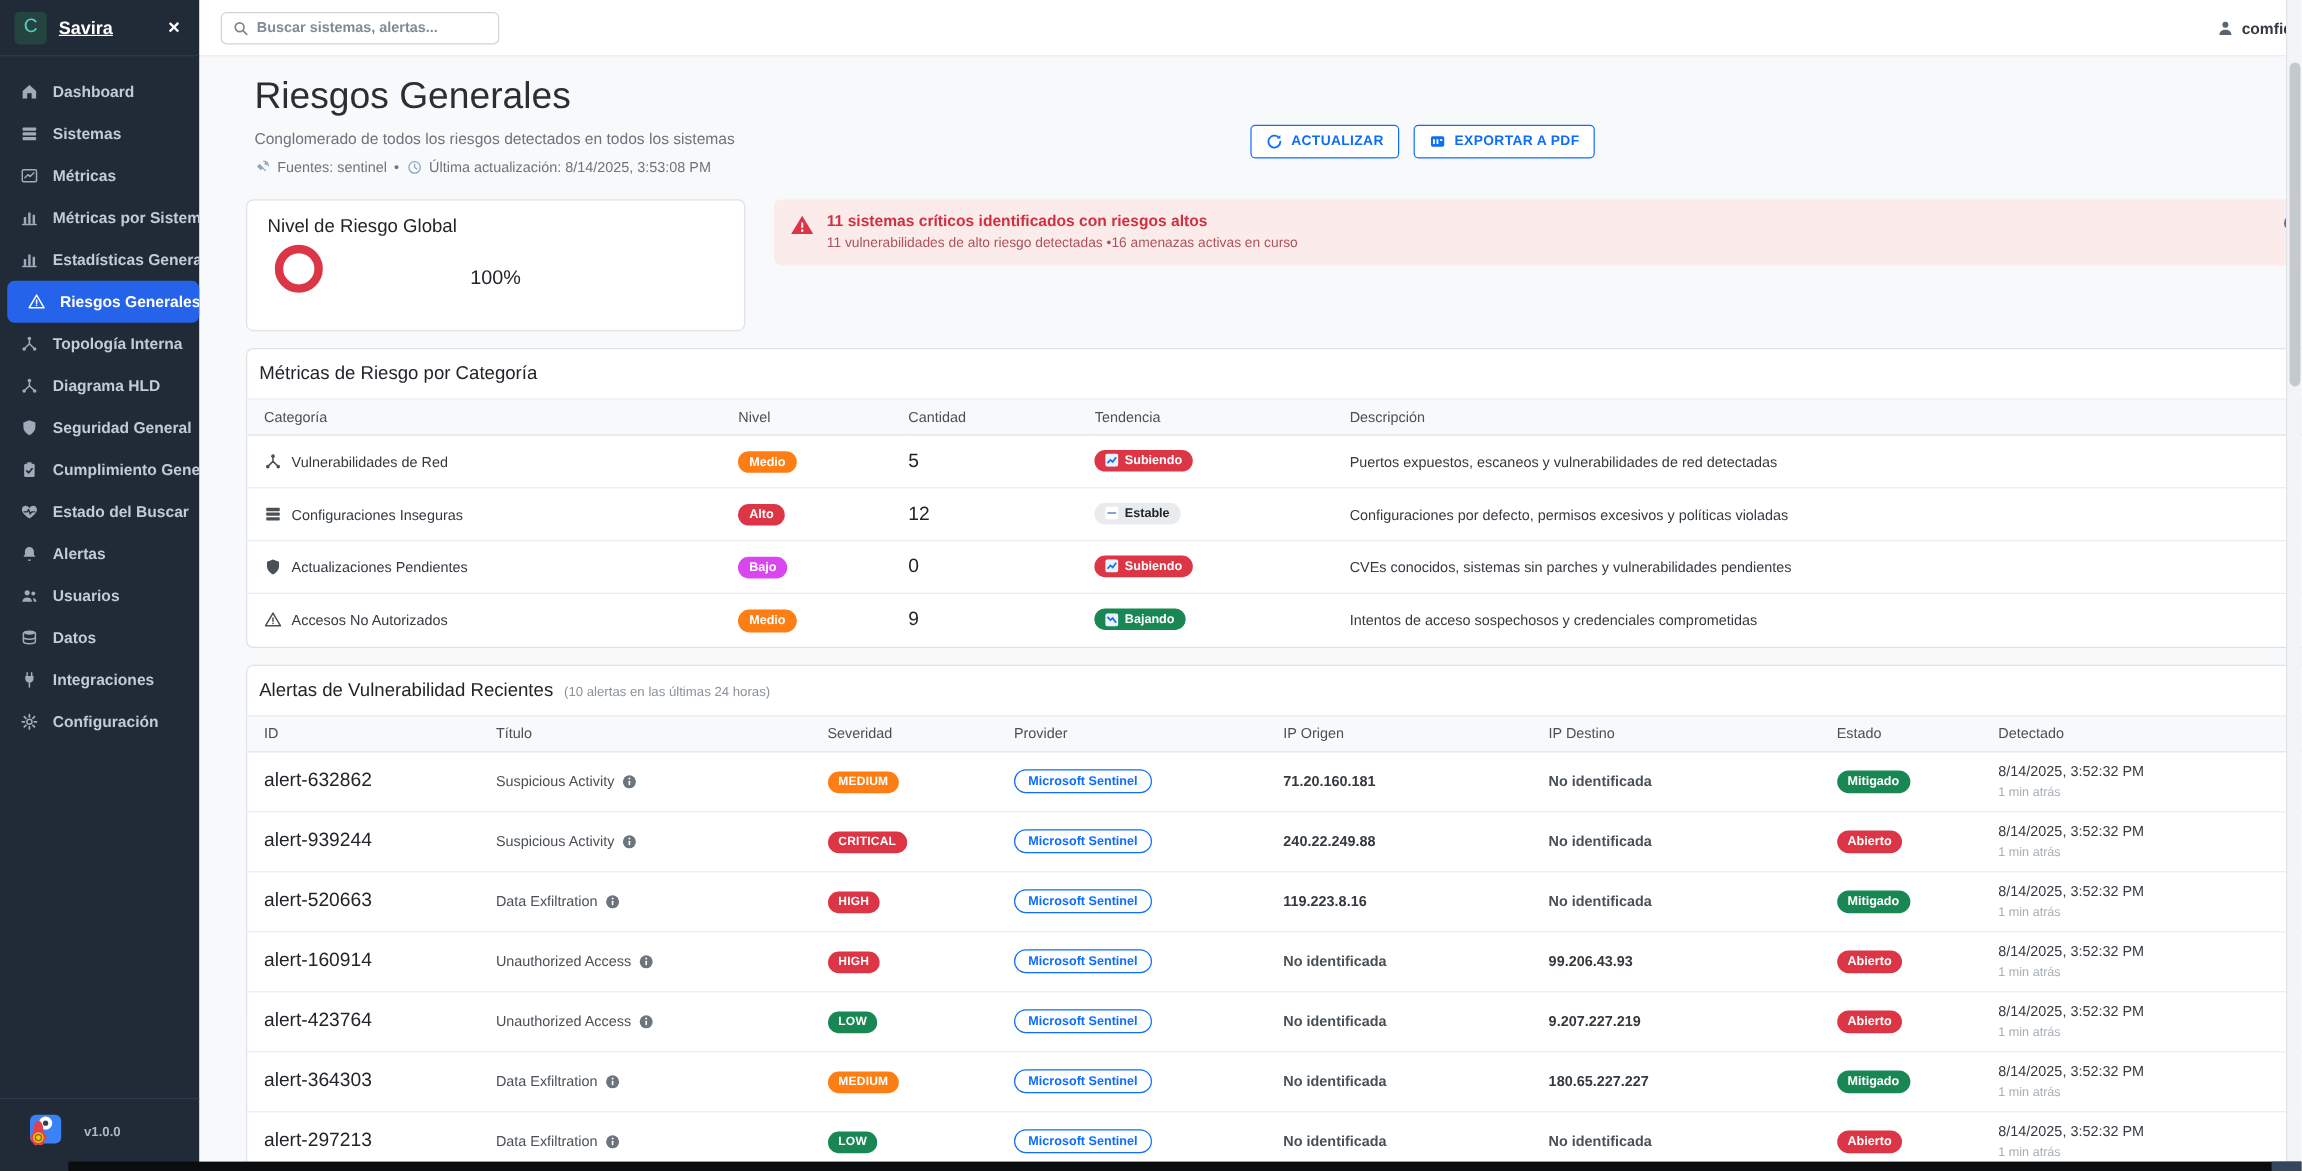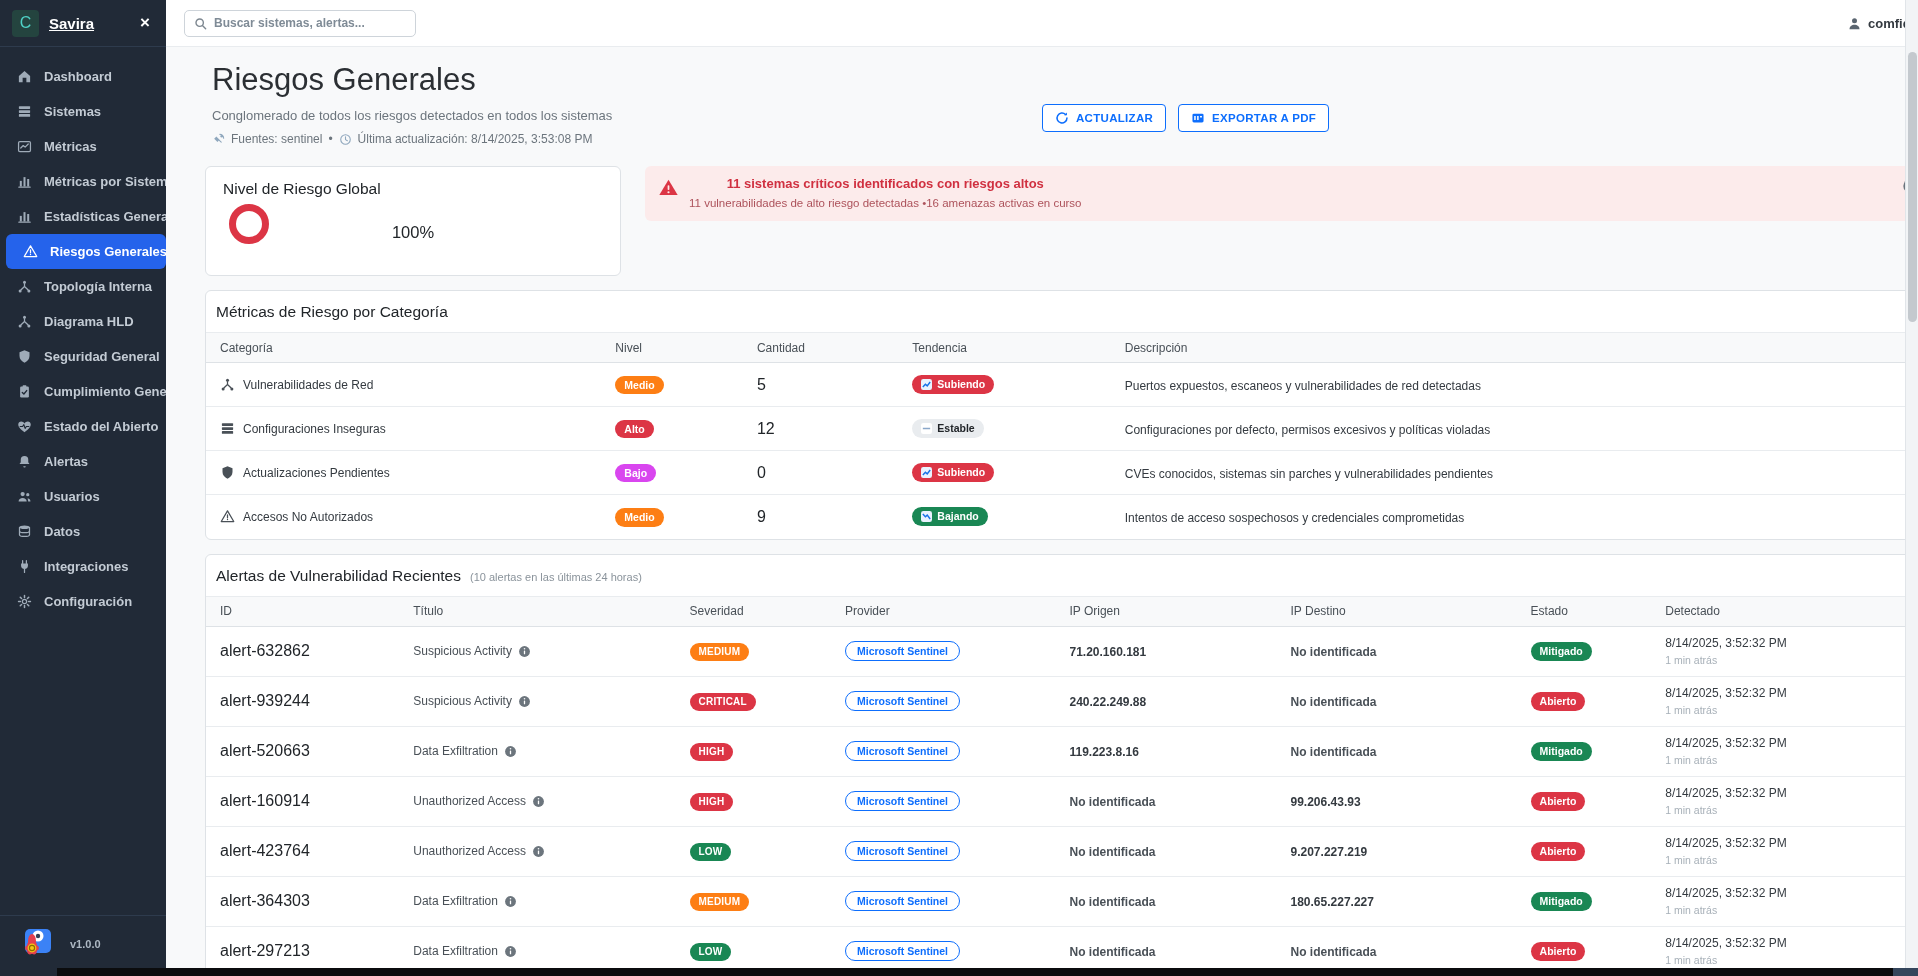--- a/index.html
+++ b/index.html
@@ -55,21 +55,21 @@
   .gauge-card { width: 416px; height: 110px; background: #fff; border: 1px solid #dee2e6; border-radius: 6px;
                 position: relative; flex: 0 0 416px; }
   .gauge-title { font-size: 15.5px; color: #212529; padding: 13px 0 0 17px; }
   .gauge-ring { position: absolute; left: 23px; top: 37px; width: 40px; height: 40px;
                 border: 7px solid #dc3545; border-radius: 50%; }
   .gauge-value { position: absolute; left: 0; right: 0; top: 56px; text-align: center;
                  font-size: 16.5px; color: #212529; }
   .banner { flex: 1; background: #fcebeb; border-radius: 6px; padding: 10px 16px 12px 14px;
             display: flex; gap: 11px; min-height: 52px; }
   .banner .bicon { flex: 0 0 19px; margin-top: 2px; display: inline-flex; }
-  .banner-title { font-size: 13px; font-weight: 700; color: #d03040; text-align: center; }
+  .banner-title { font-size: 13px; font-weight: 700; color: #d03040; }
   .banner-sub { font-size: 11.5px; color: #ad525b; margin-top: 6px; }
   .banner-info { margin-left: auto; color: #6c757d; display: inline-flex; margin-top: 2px; cursor: pointer; }
 
   
   .card { background: #fff; border: 1px solid #dee2e6; border-radius: 6px; margin-top: 14px; overflow: hidden; }
   .card-title-row { padding: 12px 10px 11px 10px; display: flex; align-items: baseline; gap: 9px; }
   .card-title { font-size: 15.5px; color: #212529; }
   .card-subtitle { font-size: 11px; color: #8a939b; }
   table { width: 100%; border-collapse: collapse; table-layout: fixed; }
   thead th { background: #f8f9fa; font-size: 12px; font-weight: 400; color: #495057; text-align: left;
@@ -214,21 +214,21 @@
         </span>
      <span>Cumplimiento General</span>
    </div>
       <div class="nav-item">
      <span class="nicon">
           <svg width="15" height="15" viewBox="0 0 24 24" fill="none" stroke="currentColor" stroke-width="2" stroke-linecap="round" stroke-linejoin="round">
             <path d="M12 21C5 16 2 12.5 2 8.8 2 6 4.2 4 6.8 4c2 0 3.8 1.2 5.2 3 1.4-1.8 3.2-3 5.2-3C19.8 4 22 6 22 8.8c0 3.7-3 7.2-10 12.2z" fill="currentColor" stroke="none"></path>
             <polyline points="5 12 9 12 11 9 13 15 15 12 19 12" stroke="#212a37" stroke-width="1.8"></polyline>
           </svg>
         </span>
-     <span>Estado del Abierto</span>
+     <span>Estado del Buscar</span>
    </div>
       <div class="nav-item">
      <span class="nicon">
           <svg width="15" height="15" viewBox="0 0 24 24" fill="none" stroke="currentColor" stroke-width="2" stroke-linecap="round" stroke-linejoin="round">
             <path d="M12 3a6 6 0 0 1 6 6v4l2 3H4l2-3V9a6 6 0 0 1 6-6z" fill="currentColor" stroke="none"></path>
             <path d="M10 19.5a2 2 0 0 0 4 0z" fill="currentColor" stroke="none"></path>
           </svg>
         </span>
      <span>Alertas</span>
    </div>

